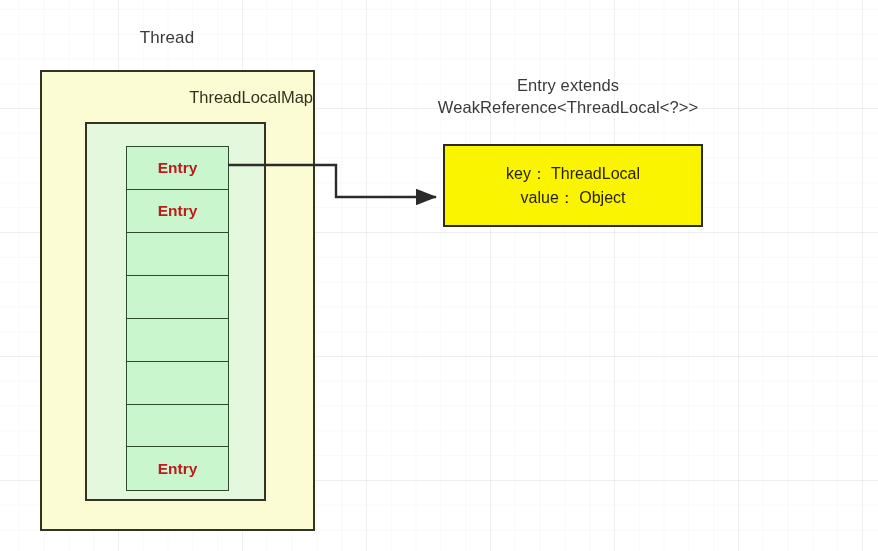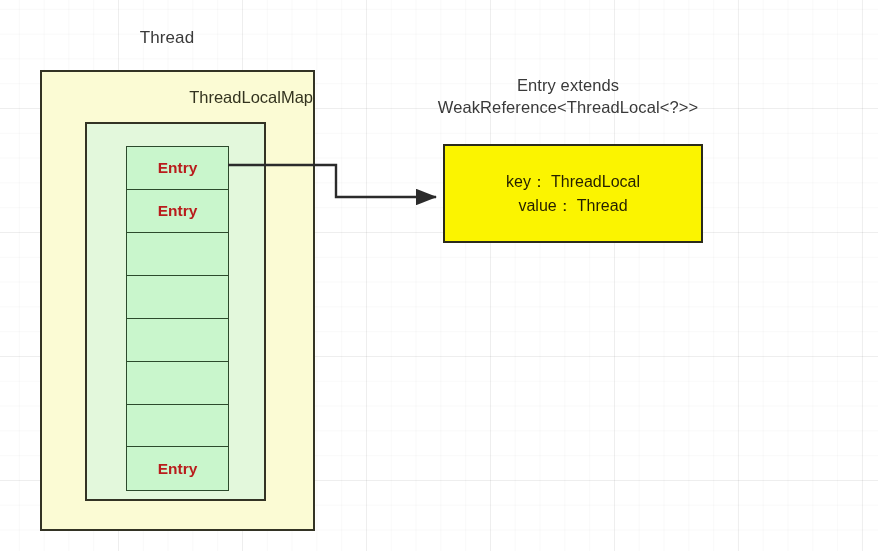--- a/index.html
+++ b/index.html
@@ -117,21 +117,21 @@
   .entry-cell:first-child {
     margin-top: 0;
   }
 
   
   #entry-detail-box {
     position: absolute;
     left: 443px;
     top: 144px;
     width: 260px;
-    height: 99px;
+    height: 83px;
     background: #FBF400;
     border: 2.4px solid #2b2b1a;
     box-sizing: border-box;
     display: flex;
     flex-direction: column;
     align-items: center;
     justify-content: center;
   }
 
   #entry-detail-box .kv-line {
@@ -182,16 +182,16 @@
     <defs>
       <marker id="arrowhead" markerWidth="9" markerHeight="7" refX="8.5" refY="3.5" orient="auto" markerUnits="strokeWidth">
         <polygon points="0 0, 9 3.5, 0 7" fill="#2b2b2b"></polygon>
       </marker>
     </defs>
     <path d="M 228 165 L 336 165 L 336 197 L 436 197" fill="none" stroke="#2b2b2b" stroke-width="2.4" stroke-linejoin="miter" stroke-linecap="butt" marker-end="url(#arrowhead)"></path>
   </svg>
 
   <div id="entry-detail-box">
     <div class="kv-line">key： ThreadLocal</div>
-    <div class="kv-line">value： Thread</div>
+    <div class="kv-line">value： Object</div>
   </div>
 
 </div>
 
 </body></html>

